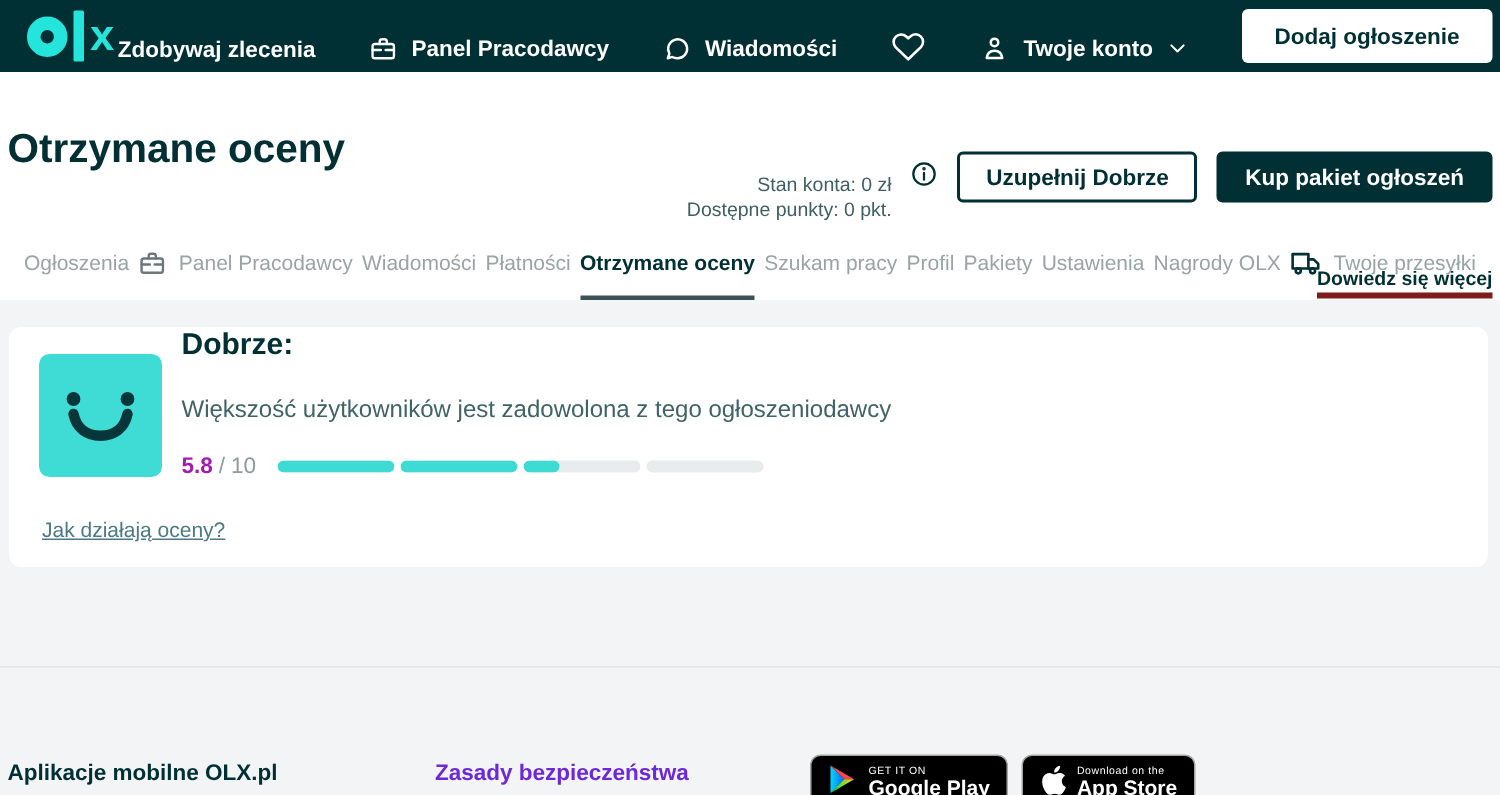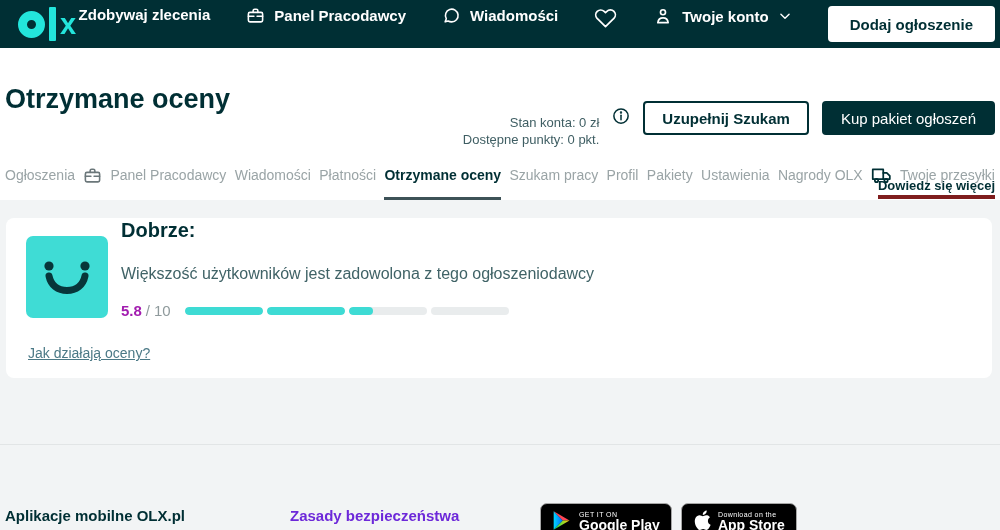--- a/index.html
+++ b/index.html
@@ -6,36 +6,36 @@
   html,body { background:#fff; }
   body { font-family:"Liberation Sans", sans-serif; }
   .screen { position:relative; width:1000px; height:530px; overflow:hidden; background:#fff; }
 
   
   .navbar { display:flex; align-items:center; height:48px; background:#002f34; padding:0 5px 0 18px; }
   .logo { display:flex; align-items:center; gap:4px; height:34px; cursor:pointer; }
   .logo-o { width:27px; height:27px; border:9px solid #23e5db; border-radius:50%; }
   .logo-bar { width:7px; height:34px; background:#23e5db; border-radius:1px; }
   .logo-x { color:#23e5db; font-size:29px; font-weight:bold; line-height:27px; letter-spacing:-1px; }
-  .nav-group { display:flex; align-items:flex-start; gap:36px; margin-left:auto; }
+  .nav-group { display:flex; align-items:flex-end; gap:36px; margin-left:auto; }
   .nav-item { display:flex; align-items:center; gap:9px; color:#fff; font-size:15px; font-weight:bold; cursor:pointer; white-space:nowrap; }
   .nav-item svg { display:block; }
   .add-btn { background:#fff; color:#002f34; font-size:15px; font-weight:bold; border:none; border-radius:4px; height:36px; padding:0 22px; cursor:pointer; }
 
   
   .page-head { position:relative; height:102px; background:#fff; }
   .page-title { position:absolute; left:5px; top:36px; font-size:27px; font-weight:bold; color:#002f34; }
   .head-right { position:absolute; right:5px; top:40px; display:flex; align-items:center; gap:13px; }
   .balance { text-align:right; font-size:13px; line-height:17px; color:#3f5e63;margin-top:26px; }
   .btn-outline { background:#fff; border:2px solid #002f34; border-radius:4px; color:#002f34; font-size:15px; font-weight:bold; height:34px; padding:0 17px; cursor:pointer; }
-  .btn-solid { background:#002f34; border:2px solid #002f34; border-radius:4px; color:#fff; font-size:15px; font-weight:normal; height:34px; padding:0 17px; cursor:pointer; }
+  .btn-solid { background:#002f34; border:2px solid #002f34; border-radius:4px; color:#fff; font-size:15px; font-weight:bold; height:34px; padding:0 17px; cursor:pointer; }
   .learn-more { position:absolute; right:5px; top:130px; font-size:13px; font-weight:bold; color:#002f34; border-bottom:4px solid #7f1d1d; padding-bottom:2px; cursor:pointer; text-decoration:none; }
 
   
-  .tabs { display:flex; justify-content:space-between; align-items:stretch; height:50px; background:#fff; padding:0 5px; }
+  .tabs { display:flex; justify-content:space-between; align-items:stretch; height:50px; background:#fff; padding:0 16px; }
   .tab { position:relative; display:flex; align-items:center; gap:8px; font-size:14px; color:#9aa4a6; cursor:pointer; white-space:nowrap; }
   .tab svg { display:block; }
   .tab.active { color:#002f34; font-weight:bold; }
   .tab.active::after { content:""; position:absolute; left:0; right:0; bottom:0; height:3px; background:#3d5257; }
   .tab .dark-ic { color:#002f34; }
 
   
   .content { position:relative; height:330px; background:#f2f4f5; }
   .card { position:absolute; left:6px; right:8px; top:18px; height:160px; background:#fff; border-radius:8px; }
   .smiley { position:absolute; left:20px; top:18px; width:82px; height:82px; background:#3fdcd5; border-radius:7px; }
@@ -125,21 +125,21 @@
         <div>Stan konta: 0 zł</div>
         <div>Dostępne punkty: 0 pkt.</div>
       </div>
       <span>
         <svg width="18" height="18" viewBox="0 0 24 24" fill="none" stroke="#002f34" stroke-width="2" stroke-linecap="round">
             <circle cx="12" cy="12" r="9.5"></circle>
             <line x1="12" y1="11" x2="12" y2="17"></line>
             <circle cx="12" cy="7.3" r="0.6" fill="#002f34"></circle>
           </svg>
       </span>
-      <button class="btn-outline">Uzupełnij Szukam</button>
+      <button class="btn-outline">Uzupełnij Dobrze</button>
       <button class="btn-solid">Kup pakiet ogłoszeń</button>
     </div>
     <a class="learn-more">Dowiedz się więcej</a>
   </section>
 
   <nav class="tabs">
     <div class="tab">
         <span>Ogłoszenia</span>
       </div>
     <div class="tab">

